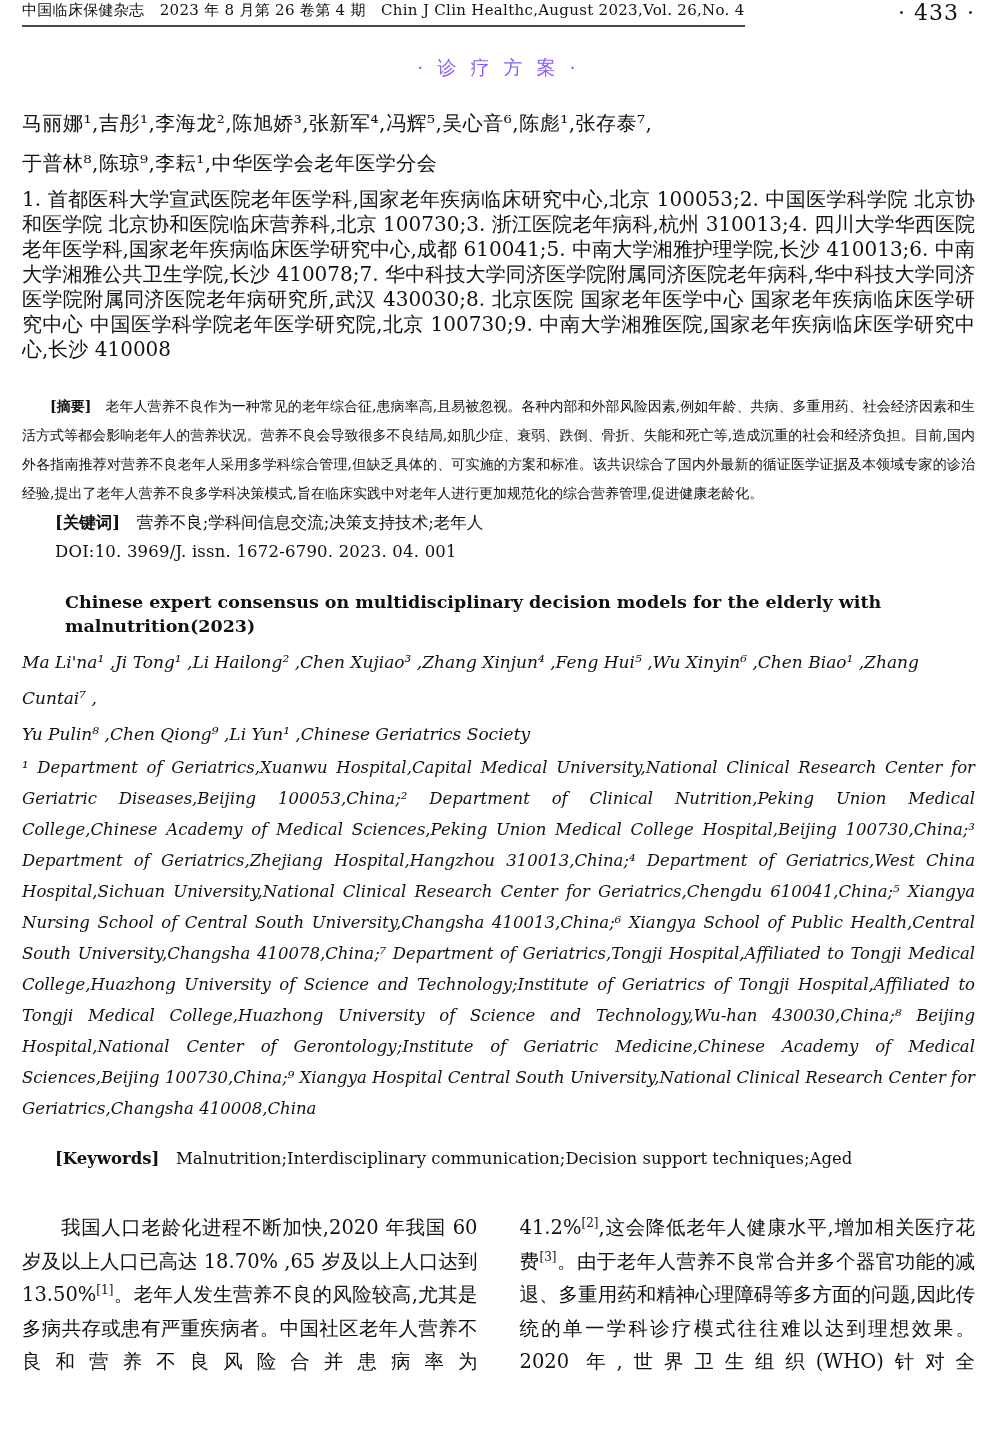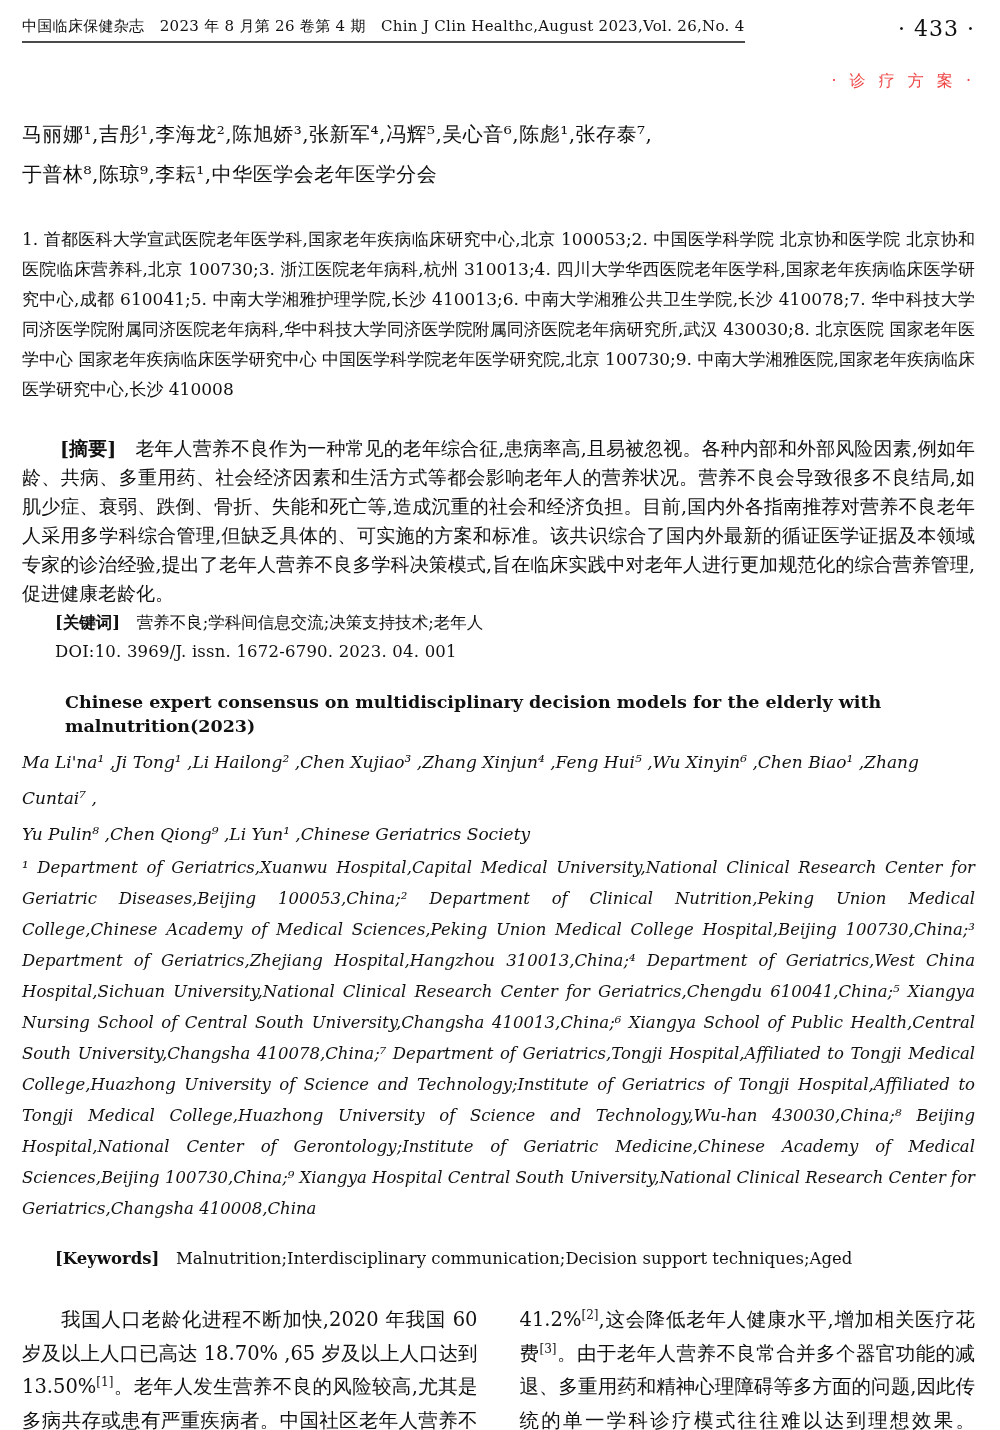--- a/index.html
+++ b/index.html
@@ -3,51 +3,51 @@
 <meta charset="utf-8">
 <style>
   * { margin: 0; padding: 0; box-sizing: border-box; }
   html, body { background: #e8e8e8; }
   .page {
     width: 1000px; height: 1430px;
     margin: 0 auto;
     background: #ffffff;
     color: #111111;
     font-family: "DejaVu Serif", "Liberation Serif", serif;
-    padding: 16px 25px 18px 22px;
+    padding: 0 25px 18px 22px;
     display: flex; flex-direction: column;
     overflow: hidden;
   }
   
   .header-row { display: flex; justify-content: space-between; align-items: flex-end; }
   .journal-info {
     font-size: 15px; letter-spacing: 0.3px;
     border-bottom: 2px solid #4a4a4a; padding-bottom: 5px;
   }
   .page-num { font-size: 22px; letter-spacing: 1px; padding-bottom: 2px; }
   
-  .category { text-align: right; font-size: 16px; letter-spacing: 4px; margin-top: 28px; color: #ef4444; }
+  .category { text-align: center; font-size: 19px; letter-spacing: 4px; margin-top: 28px; color: #8b5cf6; }
   
   .title-cn { font-size: 34px; font-weight: bold; margin-top: 18px; letter-spacing: 1px; }
   
   .authors-cn { font-size: 20px; line-height: 40px; margin-top: 22px; letter-spacing: 0.5px; }
   
-  .affils-cn { font-size: 17px; line-height: 30px; margin-top: 30px; text-align: justify; }
+  .affils-cn { font-size: 20px; line-height: 25px; margin-top: 4px; text-align: justify; }
   
-  .abstract { margin-top: 30px; font-size: 19px; line-height: 29px; text-align: justify; text-indent: 2em; }
+  .abstract { margin-top: 30px; font-size: 14px; line-height: 29px; text-align: justify; text-indent: 2em; }
   .label-bold { font-weight: bold; margin-right: 1em; }
   .kw-line { font-size: 16.5px; line-height: 29px; text-indent: 2em; }
   .doi-line { font-size: 16.5px; line-height: 29px; text-indent: 2em; letter-spacing: 0.2px; }
   
   .title-en { font-size: 17.5px; font-weight: bold; margin-top: 24px; line-height: 24px; margin-left: 43px; }
   .authors-en { font-style: italic; font-size: 17px; line-height: 36px; margin-top: 6px; }
   .affils-en { font-style: italic; font-size: 16.5px; line-height: 31px; text-align: justify; }
   .kw-en { font-size: 16.5px; line-height: 29px; text-indent: 2em; margin-top: 20px; }
   
-  .body-cols { display: flex; gap: 42px; margin-top: 30px; font-size: 19.5px; line-height: 33.5px; }
+  .body-cols { display: flex; gap: 42px; margin-top: 38px; font-size: 19.5px; line-height: 33.5px; }
   .body-col { flex: 1; text-align: justify; }
   .body-col p { text-align-last: justify; }
   .indent-first { text-indent: 2em; }
   sup { font-size: 0.62em; vertical-align: super; line-height: 0; }
 </style>
 </head>
 <body>
 
 <div class="page">
 

